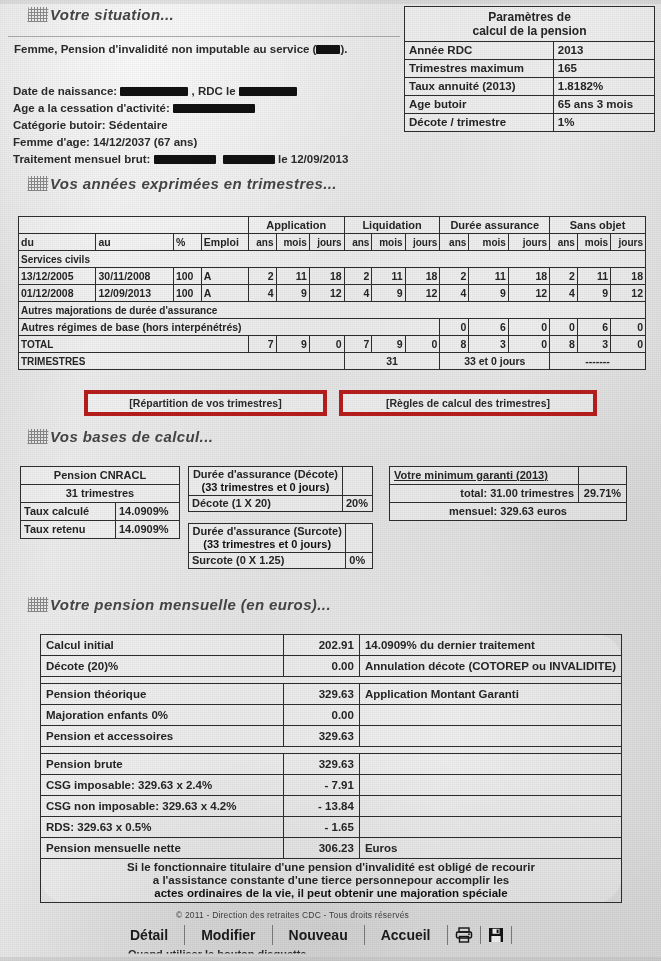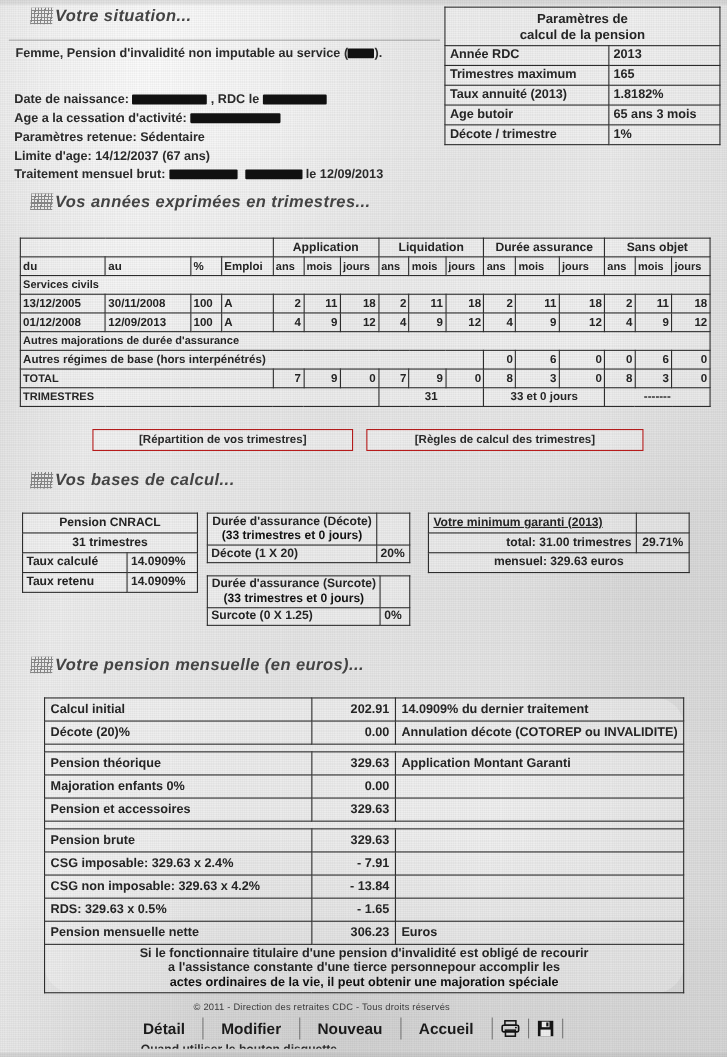--- a/index.html
+++ b/index.html
@@ -60,28 +60,28 @@
 
   
   #params{top:6px;left:404px;width:251px;}
   #params td{padding:2px 4px;font-size:11.5px;}
   #params .hd{text-align:center;font-size:12px;line-height:14px;padding:3px 2px;}
 
   
   #quarters{top:216px;left:18px;width:628px;}
   #quarters td{padding:1px 2px;font-size:10.5px;height:14px;}
   #quarters .grp{text-align:center;font-size:11px;font-weight:700;}
-  #quarters .sub{text-align:left;font-size:10px;}
+  #quarters .sub{text-align:right;font-size:10px;}
   #quarters .secrow{text-align:left;font-weight:700;font-size:10px;}
   .scribble{font-style:italic;font-weight:400;color:#333;}
 
   
   .pillrow{position:absolute;display:flex;gap:12px;}
   .pill{
-    border:1px solid #b91c1c;background:rgba(255,255,255,.28);
+    border:4px solid #b91c1c;background:rgba(255,255,255,.28);
     font-size:10.5px;font-weight:700;color:#2a2a2a;
     padding:3px 10px;text-align:center;
   }
 
   
   #t-cnracl{top:466px;left:20px;width:160px;}
   #t-cnracl td{font-size:11px;padding:2px 3px;}
   #t-decote{top:466px;left:188px;width:185px;}
   #t-decote td{font-size:11px;padding:1px 3px;}
   #t-surcote{top:523px;left:188px;width:185px;}
@@ -133,25 +133,25 @@
     <span>Date de naissance:</span>
     <span class="redact" style="width:68px;"></span>
     <span>, RDC le</span>
     <span class="redact" style="width:58px;"></span>
   </div>
   <div class="txt" style="top:102px;left:13px;">
     <span>Age a la cessation d'activité:</span>
     <span class="redact" style="width:82px;"></span>
   </div>
   <div class="txt" style="top:119px;left:13px;">
-    <span>Paramètres retenue:</span>
+    <span>Catégorie butoir:</span>
     <span>Sédentaire</span>
   </div>
   <div class="txt" style="top:136px;left:13px;">
-    <span>Limite d'age:</span>
+    <span>Femme d'age:</span>
     <span>14/12/2037 (67 ans)</span>
   </div>
   <div class="txt" style="top:153px;left:13px;">
     <span>Traitement mensuel brut:</span>
     <span class="redact" style="width:62px;"></span>
     <span class="redact" style="width:52px;margin-left:4px;"></span>
     <span>le 12/09/2013</span>
   </div>
 
   <table class="g" id="params">

